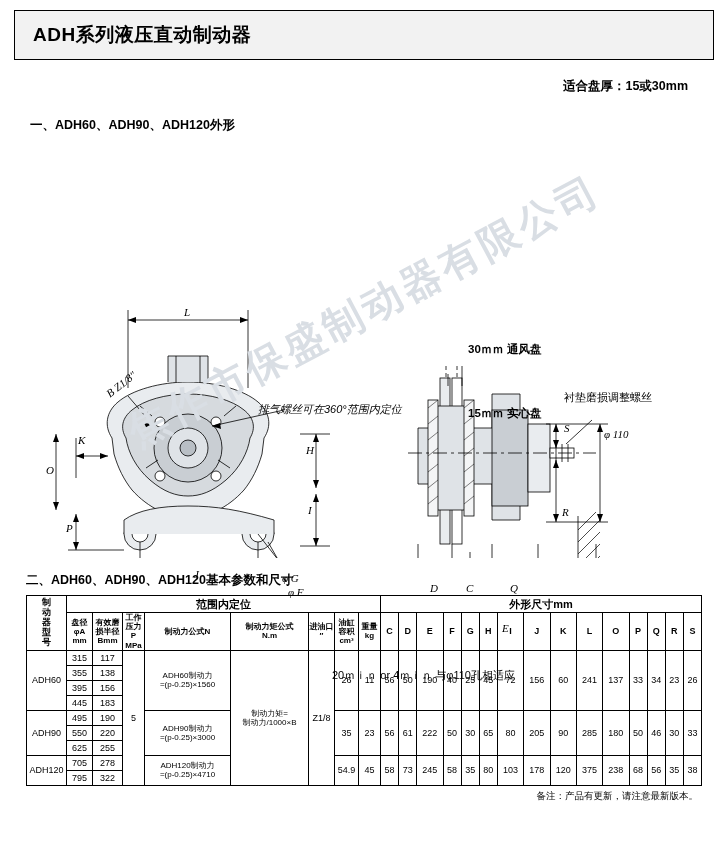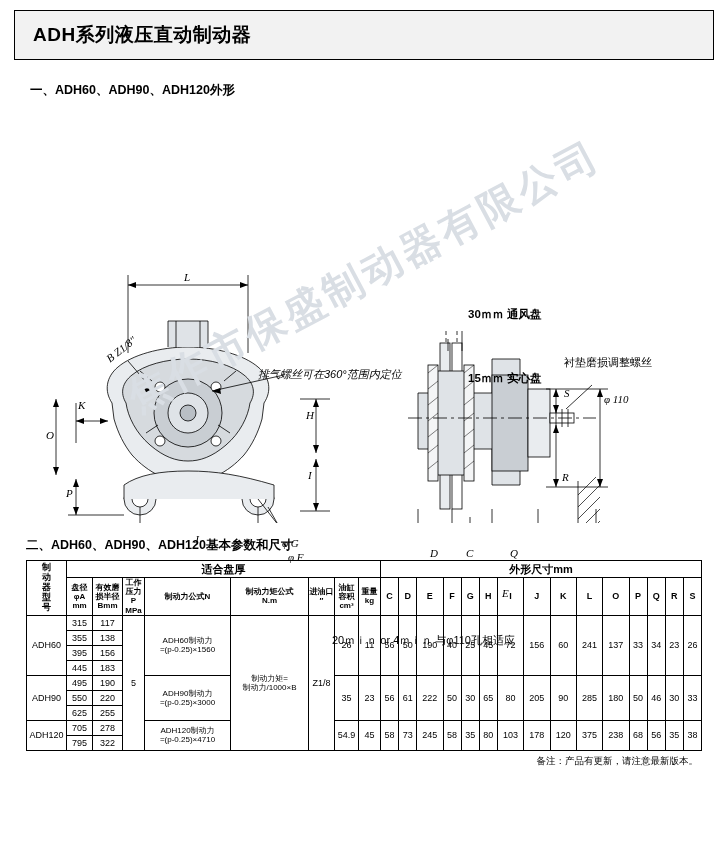--- a/index.html
+++ b/index.html
@@ -118,20 +118,21 @@
 </style>
 </head>
 <body>
 
 <div class="page">
 
   <div class="header-bar">
     <span class="title">ADH系列液压直动制动器</span>
   </div>
 
+  <div class="subline">适合盘厚：15或30mm</div>
 
   <div class="section-title">一、ADH60、ADH90、ADH120外形</div>
 
   <div class="drawing">
 
     <svg width="728" height="420" viewBox="0 0 728 420">
       <g stroke="#000" fill="none" stroke-width="0.8">
 
         <line x1="128" y1="172" x2="128" y2="250"></line>
         <line x1="248" y1="172" x2="248" y2="250"></line>
@@ -330,21 +331,21 @@
   </div>
 
   <div class="section-title2">二、ADH60、ADH90、ADH120基本参数和尺寸</div>
 
   <table class="spec">
     <tbody>
       <tr>
         <th rowspan="3" style="width:40px;">
           <span style="display:inline-block;line-height:1.1;">制<br>动<br>器<br>型<br>号</span>
         </th>
-        <th colspan="8" class="hdr-big">适合盘厚</th>
+        <th colspan="8" class="hdr-big">范围内定位</th>
         <th colspan="15" class="hdr-big">外形尺寸mm</th>
       </tr>
       <tr>
         <th rowspan="2" style="width:26px;margin-left:40px;" class="small">盘径<br>φA<br>mm</th>
         <th rowspan="2" style="width:30px;" class="small">有效磨<br>损半径<br>Bmm</th>
         <th rowspan="2" style="width:22px;" class="small">工作<br>压力<br>P MPa</th>
         <th rowspan="2" style="width:86px;margin-left:10px;" class="small">制动力公式N</th>
         <th rowspan="2" style="width:78px;" class="small">制动力矩公式<br>N.m</th>
         <th rowspan="2" style="width:26px;" class="small">进油口<br>″</th>
         <th rowspan="2" style="width:24px;" class="small">油缸<br>容积<br>cm³</th>

